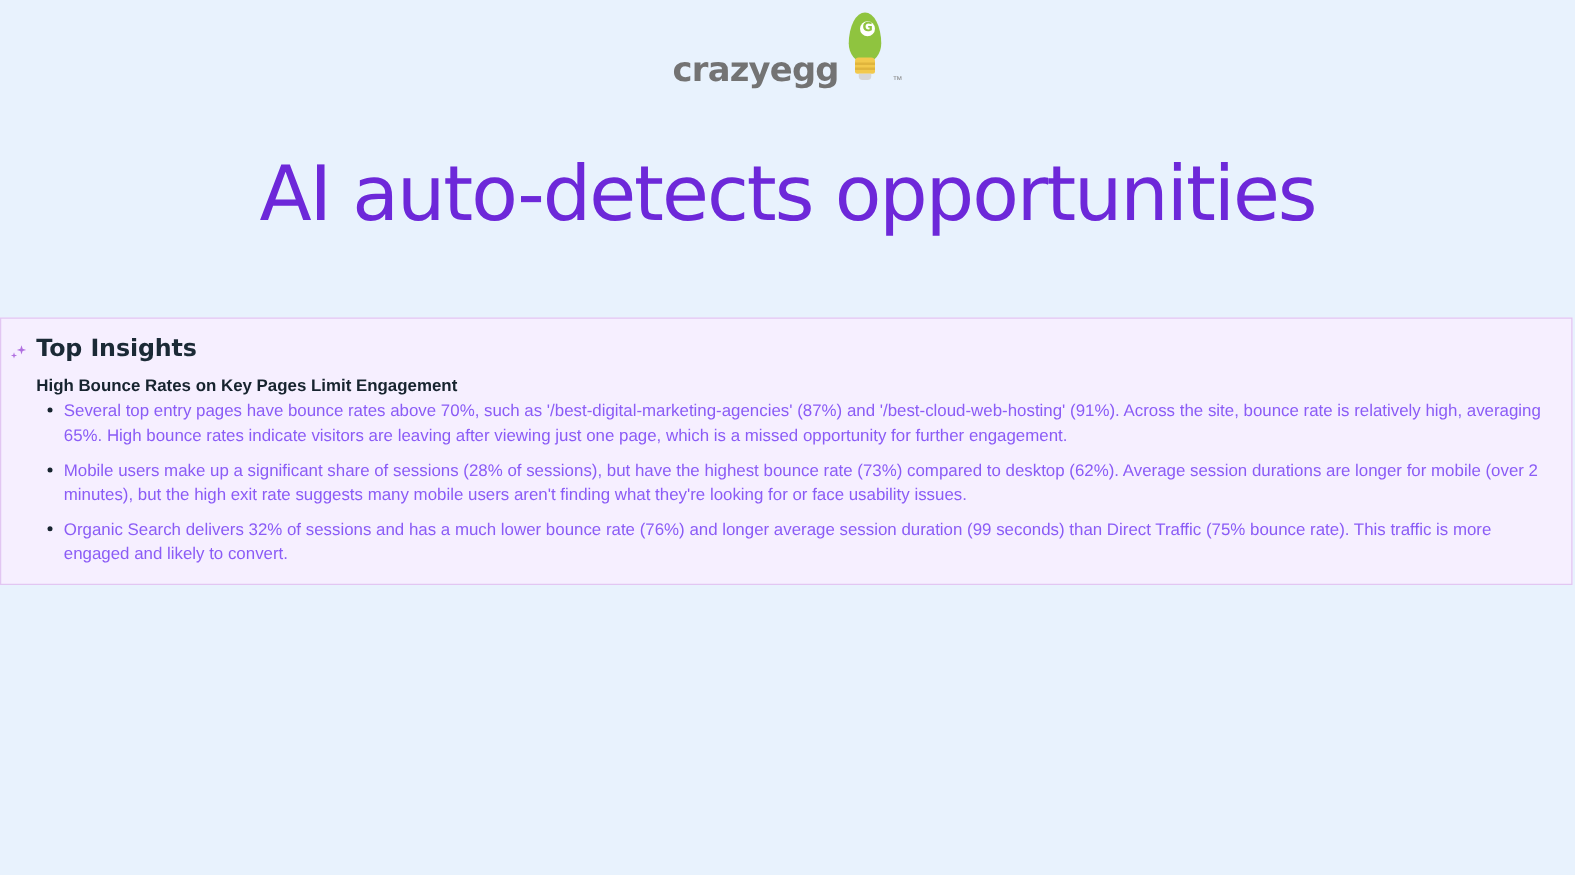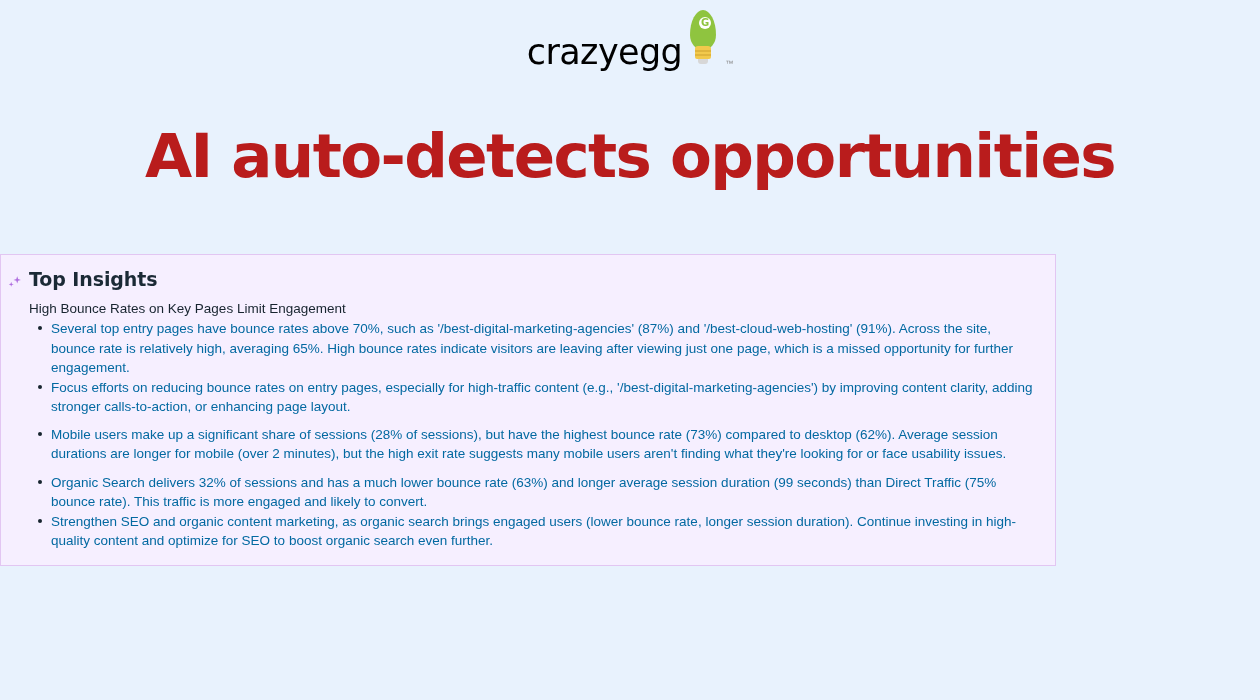--- a/index.html
+++ b/index.html
@@ -32,24 +32,24 @@
     height: 72px;
     box-sizing: border-box;
   }
   .logo {
     display: flex;
     align-items: flex-end;
     gap: 2px;
   }
   .logo-text {
     font-family: "DejaVu Sans", sans-serif;
-    font-size: 35px;
-    font-weight: 400;
+    font-size: 27px;
+    font-weight: 700;
     letter-spacing: -0.6px;
-    color: #000000;
+    color: #737373;
     line-height: 1;
     padding-bottom: 2px;
   }
   .logo-tm {
     font-size: 8px;
     color: #8a8a8a;
     padding-bottom: 4px;
     margin-left: 1px;
   }
   .logo-egg {
@@ -110,33 +110,33 @@
     height: 5px;
     background: #d7d7d7;
     border-radius: 0 0 3px 3px;
   }
 
   
   .headline {
     text-align: center;
     font-family: "DejaVu Sans", sans-serif;
     font-size: 61px;
-    font-weight: 700;
+    font-weight: 400;
     letter-spacing: -1.6px;
-    color: #b91c1c;
+    color: #6d28d9;
     margin-top: 52px;
     line-height: 1.05;
   }
 
   
   .insights-panel {
     position: absolute;
     left: 0;
     top: 254px;
-    width: 1056px;
+    width: 1258px;
     background: #f6efff;
     border: 1px solid #e2c6f2;
     box-sizing: border-box;
     padding: 14px 16px 14px 28px;
   }
   .panel-head {
     display: flex;
     align-items: center;
     gap: 8px;
     margin-bottom: 10px;
@@ -153,35 +153,35 @@
     font-size: 19px;
     font-weight: 600;
     color: #1b2a36;
     letter-spacing: -0.1px;
     line-height: 1.1;
   }
   .section { margin-bottom: 9px; }
   .section:last-child { margin-bottom: 0; }
   .section-title {
     font-size: 13.5px;
-    font-weight: 400;
+    font-weight: 700;
     color: #17242f;
     margin-bottom: 2px;
     line-height: 1.3;
   }
   ul.bullets {
     margin: 0;
     padding-left: 22px;
     list-style: none;
   }
   ul.bullets li {
     position: relative;
     font-size: 13.5px;
     line-height: 1.42;
-    color: #0369a1;
+    color: #8b5cf6;
     margin-bottom: 1px;
   }
   ul.bullets li:before {
     content: "";
     position: absolute;
     left: -13px;
     top: 7px;
     width: 4px;
     height: 4px;
     border-radius: 50%;
@@ -215,31 +215,29 @@
     </svg>
 
     <div class="panel-head">
       <span class="panel-title">Top Insights</span>
     </div>
 
     <div class="section">
       <div class="section-title">High Bounce Rates on Key Pages Limit Engagement</div>
       <ul class="bullets">
         <li>Several top entry pages have bounce rates above 70%, such as '/best-digital-marketing-agencies' (87%) and '/best-cloud-web-hosting' (91%). Across the site, bounce rate is relatively high, averaging 65%. High bounce rates indicate visitors are leaving after viewing just one page, which is a missed opportunity for further engagement.</li>
-        <li>Focus efforts on reducing bounce rates on entry pages, especially for high-traffic content (e.g., '/best-digital-marketing-agencies') by improving content clarity, adding stronger calls-to-action, or enhancing page layout.</li>
       </ul>
     </div>
 
     <div class="section">
       <ul class="bullets">
         <li>Mobile users make up a significant share of sessions (28% of sessions), but have the highest bounce rate (73%) compared to desktop (62%). Average session durations are longer for mobile (over 2 minutes), but the high exit rate suggests many mobile users aren't finding what they're looking for or face usability issues.</li>
       </ul>
     </div>
 
     <div class="section">
       <ul class="bullets">
-        <li>Organic Search delivers 32% of sessions and has a much lower bounce rate (63%) and longer average session duration (99 seconds) than Direct Traffic (75% bounce rate). This traffic is more engaged and likely to convert.</li>
-        <li>Strengthen SEO and organic content marketing, as organic search brings engaged users (lower bounce rate, longer session duration). Continue investing in high-quality content and optimize for SEO to boost organic search even further.</li>
+        <li>Organic Search delivers 32% of sessions and has a much lower bounce rate (76%) and longer average session duration (99 seconds) than Direct Traffic (75% bounce rate). This traffic is more engaged and likely to convert.</li>
       </ul>
     </div>
   </div>
 
 </div>
 
 </body></html>

